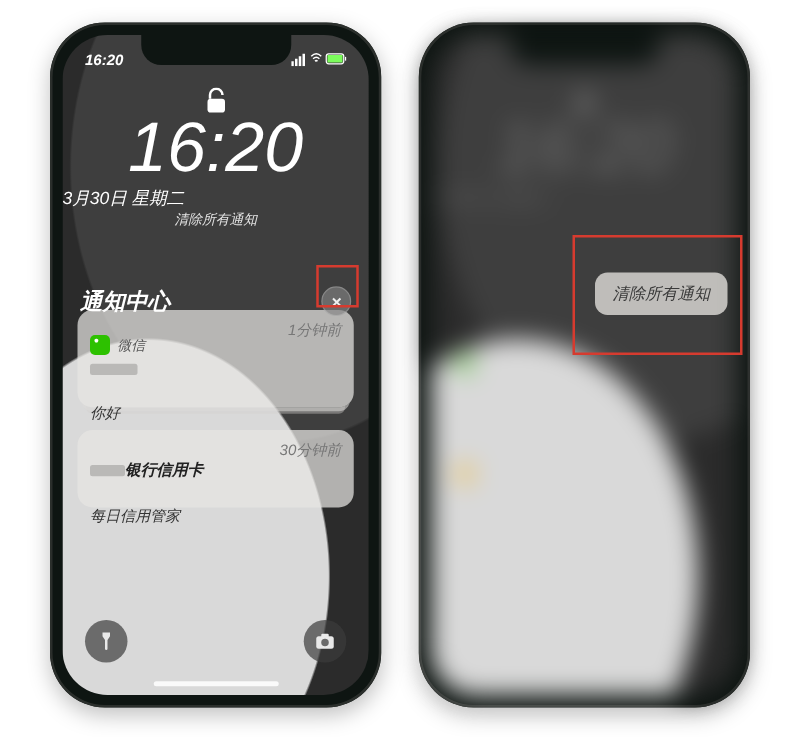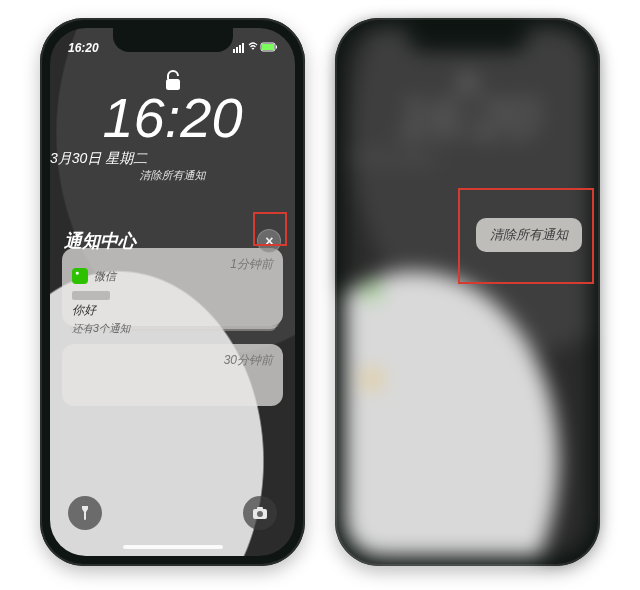--- a/index.html
+++ b/index.html
@@ -113,21 +113,21 @@
   }
   .card2 { top: 316px; height: 62px; }
   .card-head { display: flex; align-items: center; gap: 6px; }
   .app-icon { width: 16px; height: 16px; border-radius: 4px; }
   .ic-wechat { background: #2dc100; position: relative; }
   .ic-wechat::after { content: "●"; font-size: 7px; color: #fff; position: absolute; left: 3px; top: 1px; }
   .ic-qqmail { background: #ffb400; }
   .app-name { font-size: 11px; color: #555; }
   .card-time { position: absolute; top: 8px; right: 10px; font-size: 12px; color: #777; }
   .card-title { font-size: 12.5px; font-weight: 600; margin-top: 4px; color: #222; }
-  .card-text  { font-size: 12px; color: #333; }
+  .card-text  { font-size: 12px; color: #333; margin-top: 20px; }
   .card-more  { font-size: 10.5px; color: #666; margin-top: 3px; }
   .blur-strip {
     display: inline-block; height: 9px; background: rgba(0,0,0,.18);
     border-radius: 2px; vertical-align: middle;
   }
   .bottom-bar {
     position: absolute; bottom: 26px; left: 0; right: 0;
     display: flex; justify-content: space-between; padding: 0 18px;
     z-index: 25;
   }
@@ -207,25 +207,28 @@
     <div class="hl hl-left"></div>
 
     <div class="card card1 card-stack">
       <div class="card-head">
         <span class="app-icon ic-wechat"></span>
         <span class="app-name">微信</span>
       </div>
       <span class="card-time">1分钟前</span>
       <div class="card-title"><span class="blur-strip" style="width:38px"></span></div>
       <div class="card-text">你好</div>
-      <div class="card-more">还有3个通知</div>
     </div>
 
     <div class="card card2">
       <span class="card-time">30分钟前</span>
+      <div class="card-title">
+        <span class="blur-strip" style="width:28px"></span><span>银行信用卡</span>
+      </div>
+      <div class="card-text">每日信用管家</div>
     </div>
 
     <div class="bottom-bar">
       <span class="round-btn">
         <svg width="14" height="16" viewBox="0 0 14 16">
             <path d="M4 1h6v3l-2 3v7a1 1 0 0 1-2 0V7L4 4z" fill="#e9e9e9"></path>
           </svg>
       </span>
       <span class="round-btn">
         <svg width="16" height="14" viewBox="0 0 16 14">

